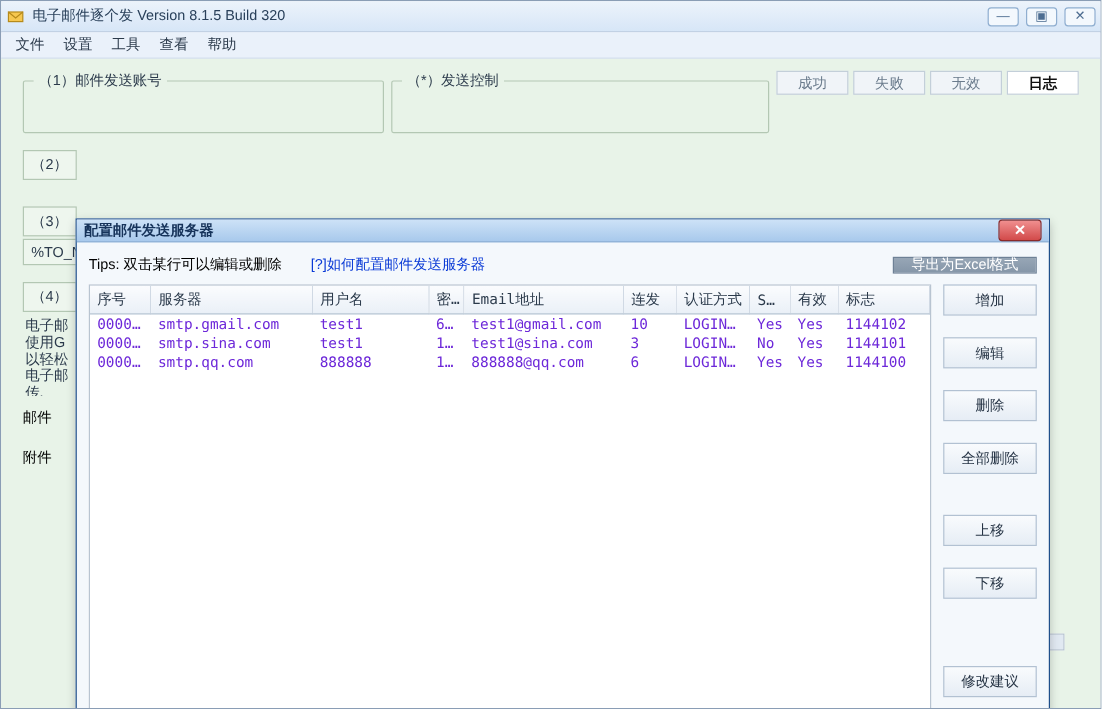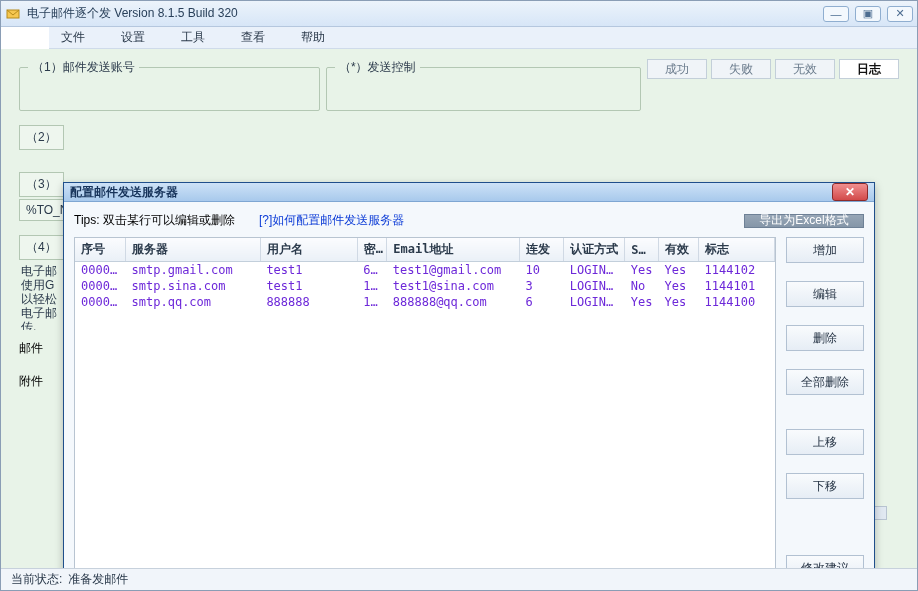--- a/index.html
+++ b/index.html
@@ -50,23 +50,22 @@
     font-size: 11px;
     font-family: Arial, sans-serif;
   }
   .menubar {
     height: 22px;
     background: #eaf1fa;
     border-bottom: 1px solid #cfdbea;
     display: flex;
     align-items: center;
     padding: 0 6px;
-    gap: 24px;
-    color: #2b3a4b;
-    margin-left: 48px;
+    gap: 4px;
+    color: #2b3a4b;
   }
   .menubar span { padding: 2px 6px; }
   .client {
     flex: 1;
     position: relative;
     background: #e8f3e8; 
     padding: 10px 18px 8px 18px;
     overflow: hidden;
   }
   fieldset.group {
@@ -238,21 +237,21 @@
     table-layout: fixed;
     font-family: "SimSun", "宋体", monospace;
   }
   table.grid thead th {
     position: sticky;
     top: 0;
     background: linear-gradient(#fbfcfe, #eaf0f7);
     border-right: 1px solid #d0d9e4;
     border-bottom: 1px solid #c3cfdb;
     text-align: left;
-    font-weight: bold;
+    font-weight: normal;
     color: #2b3a4b;
     padding: 3px 6px;
     white-space: nowrap;
     overflow: hidden;
     text-overflow: ellipsis;
   }
   table.grid tbody td {
     padding: 1px 6px;
     color: #6d28d9;
     white-space: nowrap;
@@ -475,18 +474,13 @@
             <div class="side-gap" style="height:36px"></div>
 
           </div>
         </div>
 
       </div>
     </div>
 
   </div>
 
-  <div class="statusbar">
-    <span>当前状态:</span>
-    <span style="width:6px"></span>
-    <span>准备发邮件</span>
-  </div>
 </div>
 
 </body></html>

